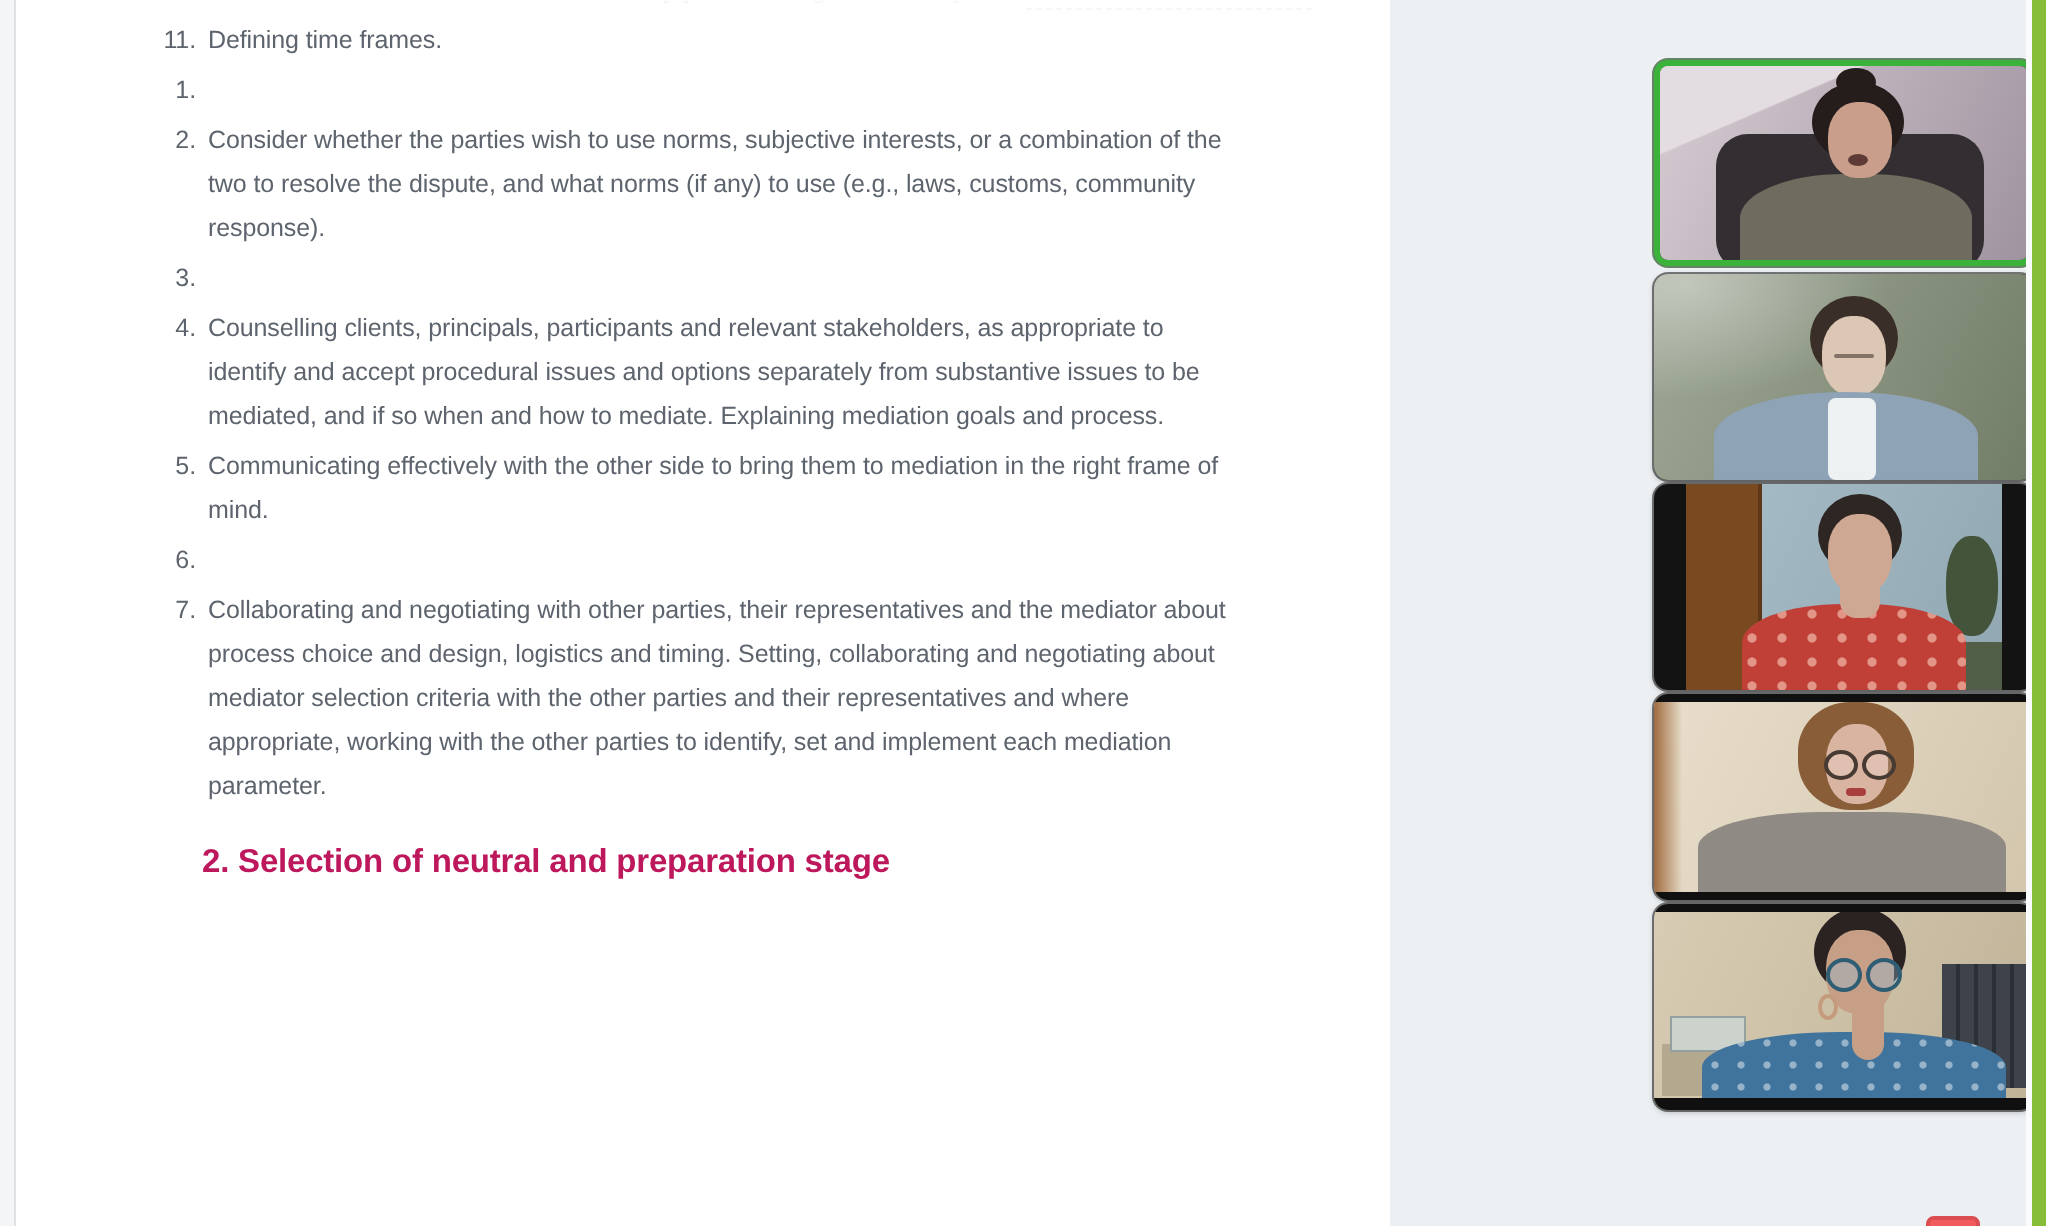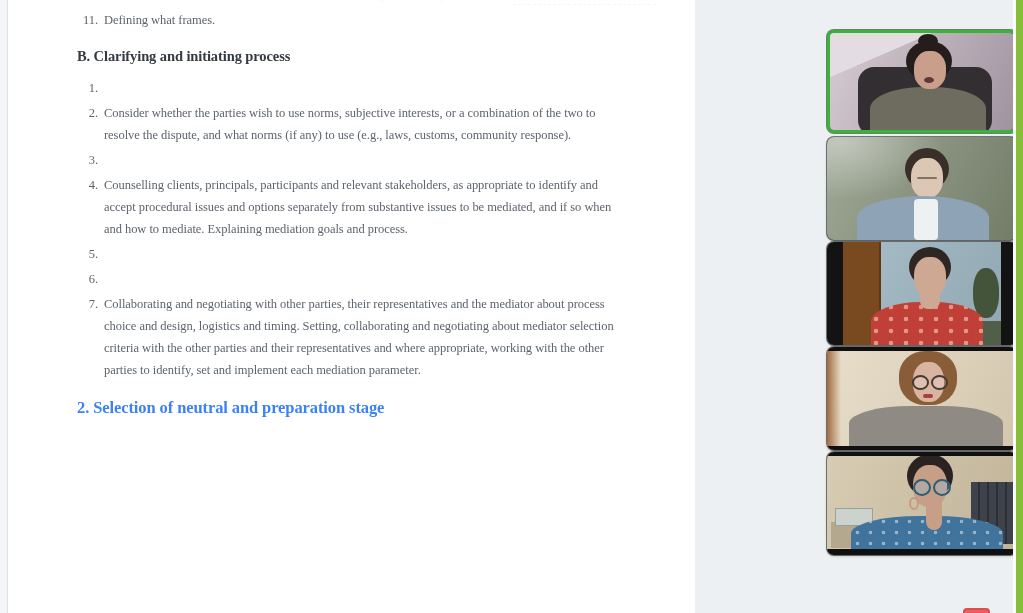--- a/index.html
+++ b/index.html
@@ -4,29 +4,29 @@
 <style>
   html,body{margin:0;padding:0;}
   body{
     width:1023px;height:613px;position:relative;overflow:hidden;
     background:#edf0f3;
     font-family:"Liberation Sans", sans-serif;
     -webkit-font-smoothing:antialiased;
   }
   
   .left-edge{position:absolute;left:0;top:0;bottom:0;width:7px;background:#f4f5f6;border-right:1px solid #dfe1e4;}
-  .document{position:absolute;left:8px;top:0;bottom:0;width:687px;background:#ffffff;overflow:hidden;font-family:Liberation Serif, serif;}
+  .document{position:absolute;left:8px;top:0;bottom:0;width:687px;background:#ffffff;overflow:hidden;}
   .doc-inner{position:absolute;top:-16px;left:0;width:687px;padding-left:69px;box-sizing:border-box;
     font-size:12.5px;line-height:22px;color:#5d646d;letter-spacing:-0.05px;}
   .li-row{display:flex;margin-bottom:3px;}
   .li-num{flex:0 0 21px;text-align:right;margin-right:6px;}
   .li-text{width:514px;}
   .row-faded{opacity:.5;}
   .h-b{font-size:14.5px;font-weight:bold;color:#343a42;margin:14px 0 10px 0;letter-spacing:-0.1px;}
-  .h-2{font-size:16.5px;font-weight:bold;color:#3b82f6;margin-top:16px;letter-spacing:-0.1px;}
+  .h-2{font-size:16.5px;font-weight:bold;color:#be185d;margin-top:16px;letter-spacing:-0.1px;margin-left:24px;}
   .fade-top{position:absolute;left:8px;top:0;width:687px;height:16px;pointer-events:none;
     background:linear-gradient(rgba(255,255,255,.95),rgba(255,255,255,0));}
   .dotted-rule{position:absolute;left:505px;top:4px;width:143px;border-top:1px dashed #ccd0d4;opacity:.55;}
 
   
   .tile{position:absolute;left:827px;width:190px;height:103px;border-radius:7px;overflow:hidden;
     background:#161616;box-shadow:0 0 0 1px rgba(0,0,0,.5), 0 1px 3px rgba(0,0,0,.25);box-sizing:border-box;cursor:pointer;}
   .tile.active{border:3px solid var(--active,#3bb33b);box-shadow:0 0 0 1px rgba(10,60,10,.6);}
   .t0{top:30px;} .t1{top:137px;} .t2{top:242px;} .t3{top:347px;} .t4{top:452px;}
   .video{position:absolute;inset:0;background:linear-gradient(115deg,var(--bgA,#999),var(--bgB,#777));}
@@ -103,41 +103,41 @@
 
 <div class="document">
   <div class="doc-inner">
 
     <div class="li-row row-faded">
       <span class="li-num">10.</span>
       <span class="li-text">Whether or not to use norms to set ZOPA[4] and leverage such analyses.</span>
     </div>
     <div class="li-row">
       <span class="li-num">11.</span>
-      <span class="li-text">Defining what frames.</span>
-    </div>
-
-    <div class="h-b">B. Clarifying and initiating process</div>
+      <span class="li-text">Defining time frames.</span>
+    </div>
+
 
     <div class="li-row">
       <span class="li-num">1.</span>
     </div>
     <div class="li-row">
       <span class="li-num">2.</span>
       <span class="li-text">Consider whether the parties wish to use norms, subjective interests, or a combination of the two to resolve the dispute, and what norms (if any) to use (e.g., laws, customs, community response).</span>
     </div>
     <div class="li-row">
       <span class="li-num">3.</span>
     </div>
     <div class="li-row">
       <span class="li-num">4.</span>
       <span class="li-text">Counselling clients, principals, participants and relevant stakeholders, as appropriate to identify and accept procedural issues and options separately from substantive issues to be mediated, and if so when and how to mediate.  Explaining mediation goals and process.</span>
     </div>
     <div class="li-row">
       <span class="li-num">5.</span>
+      <span class="li-text">Communicating effectively with the other side to bring them to mediation in the right frame of mind.</span>
     </div>
     <div class="li-row">
       <span class="li-num">6.</span>
     </div>
     <div class="li-row">
       <span class="li-num">7.</span>
       <span class="li-text">Collaborating and negotiating with other parties, their representatives and the mediator about process choice and design, logistics and timing. Setting, collaborating and negotiating about mediator selection criteria with the other parties and their representatives and where appropriate, working with the other parties to identify, set and implement each mediation parameter.</span>
     </div>
 
     <div class="h-2">2. Selection of neutral and preparation stage</div>

